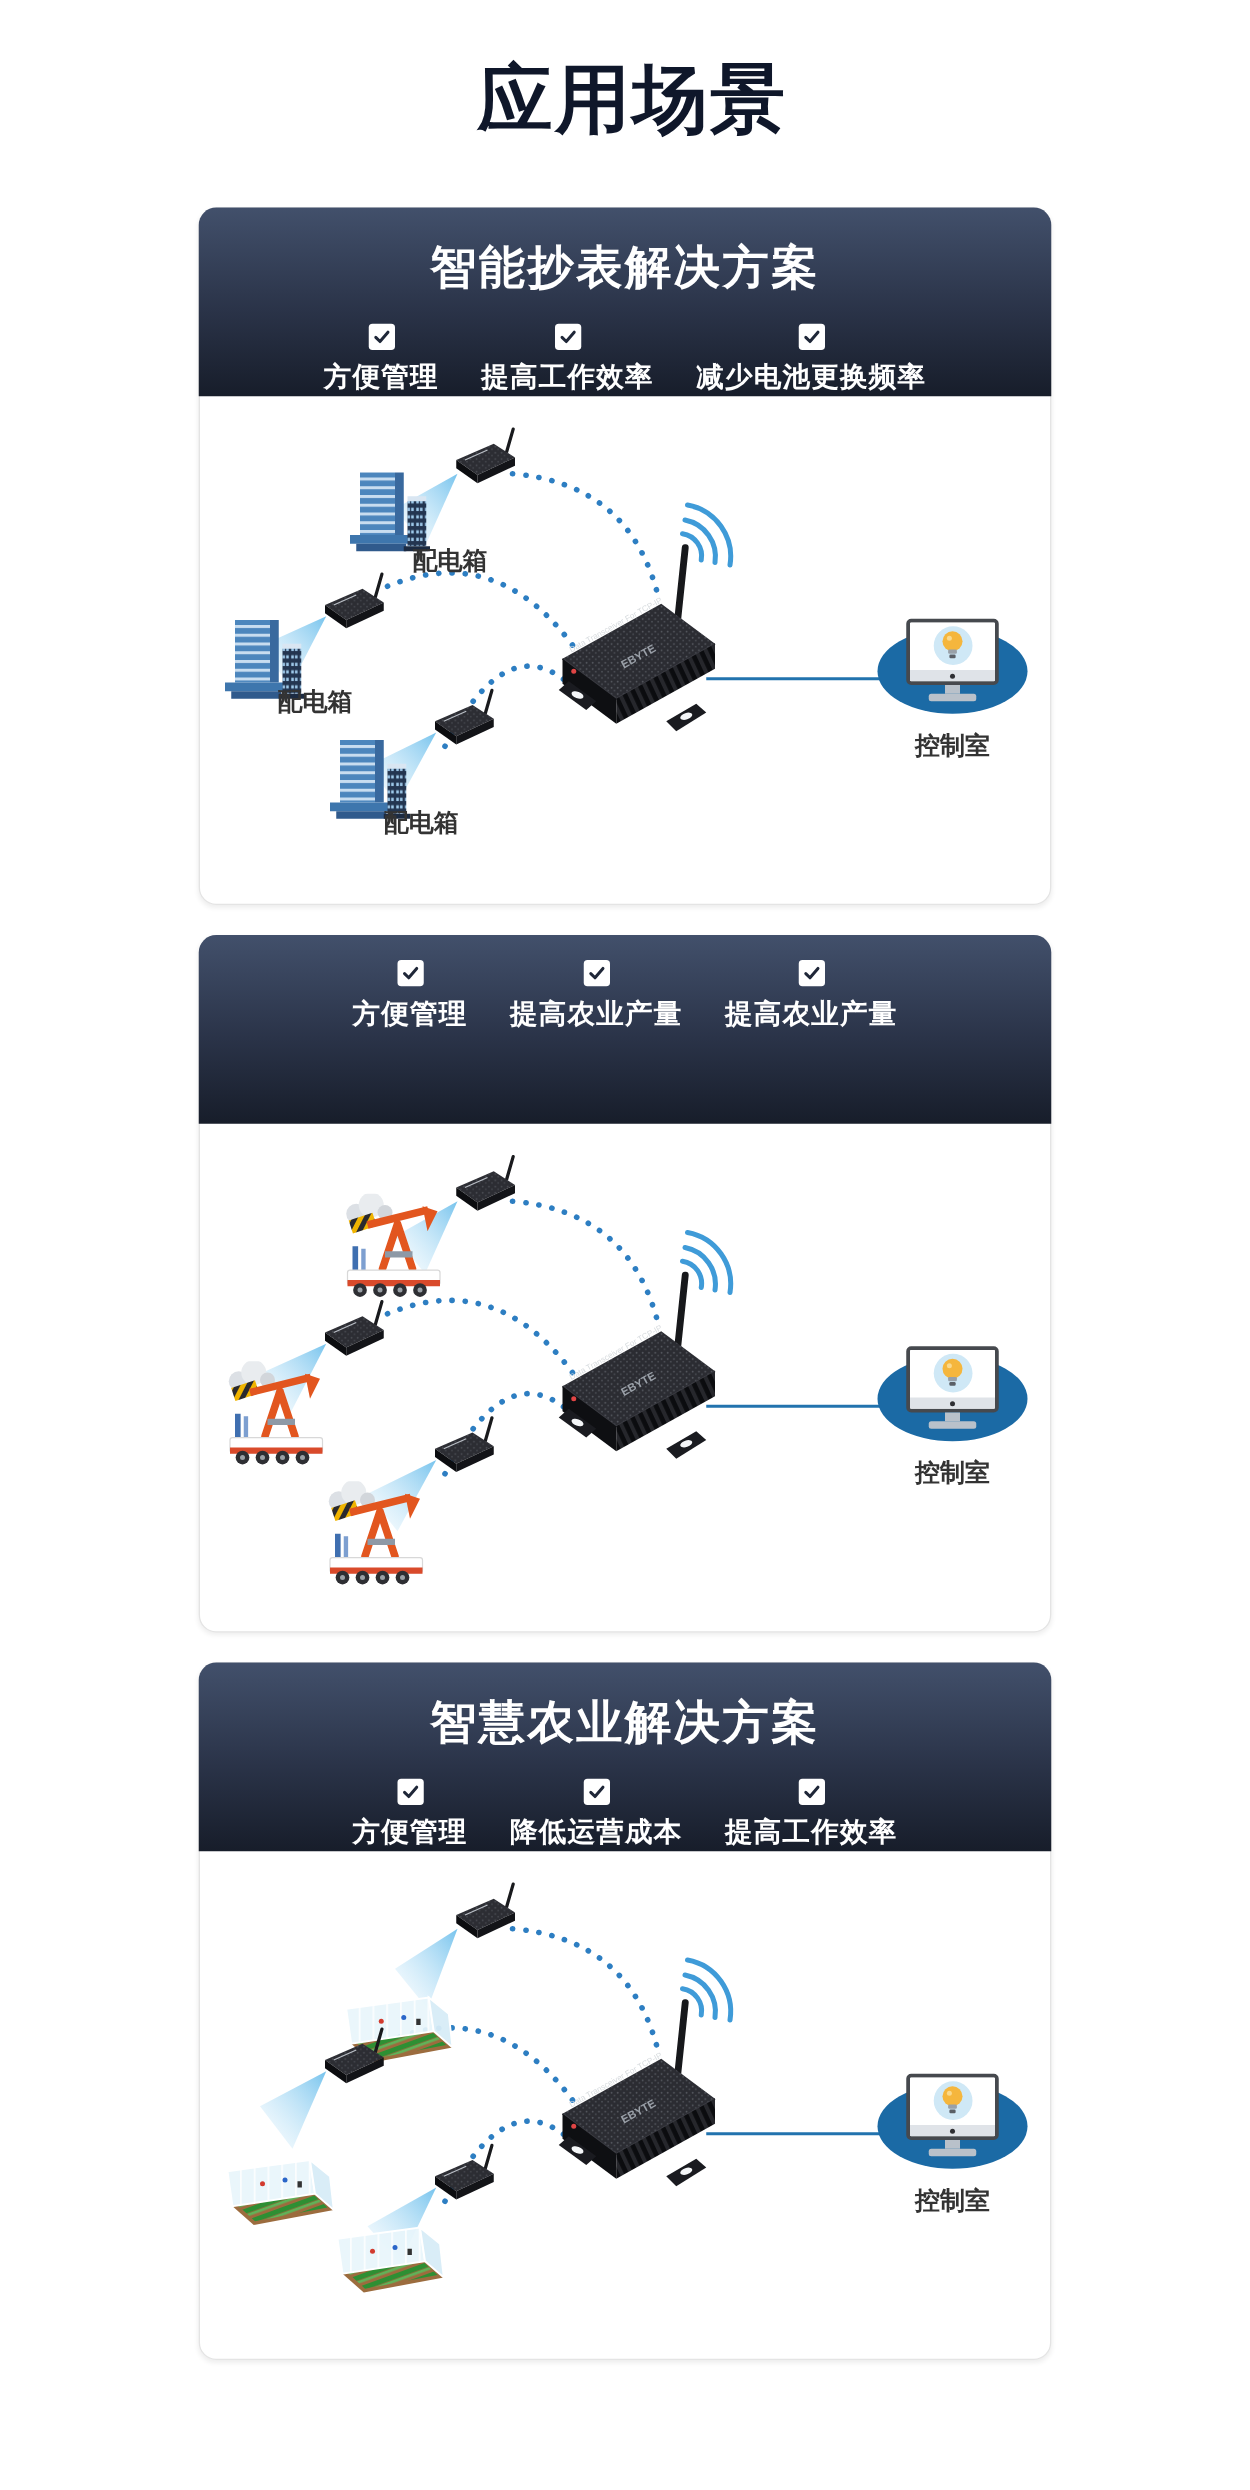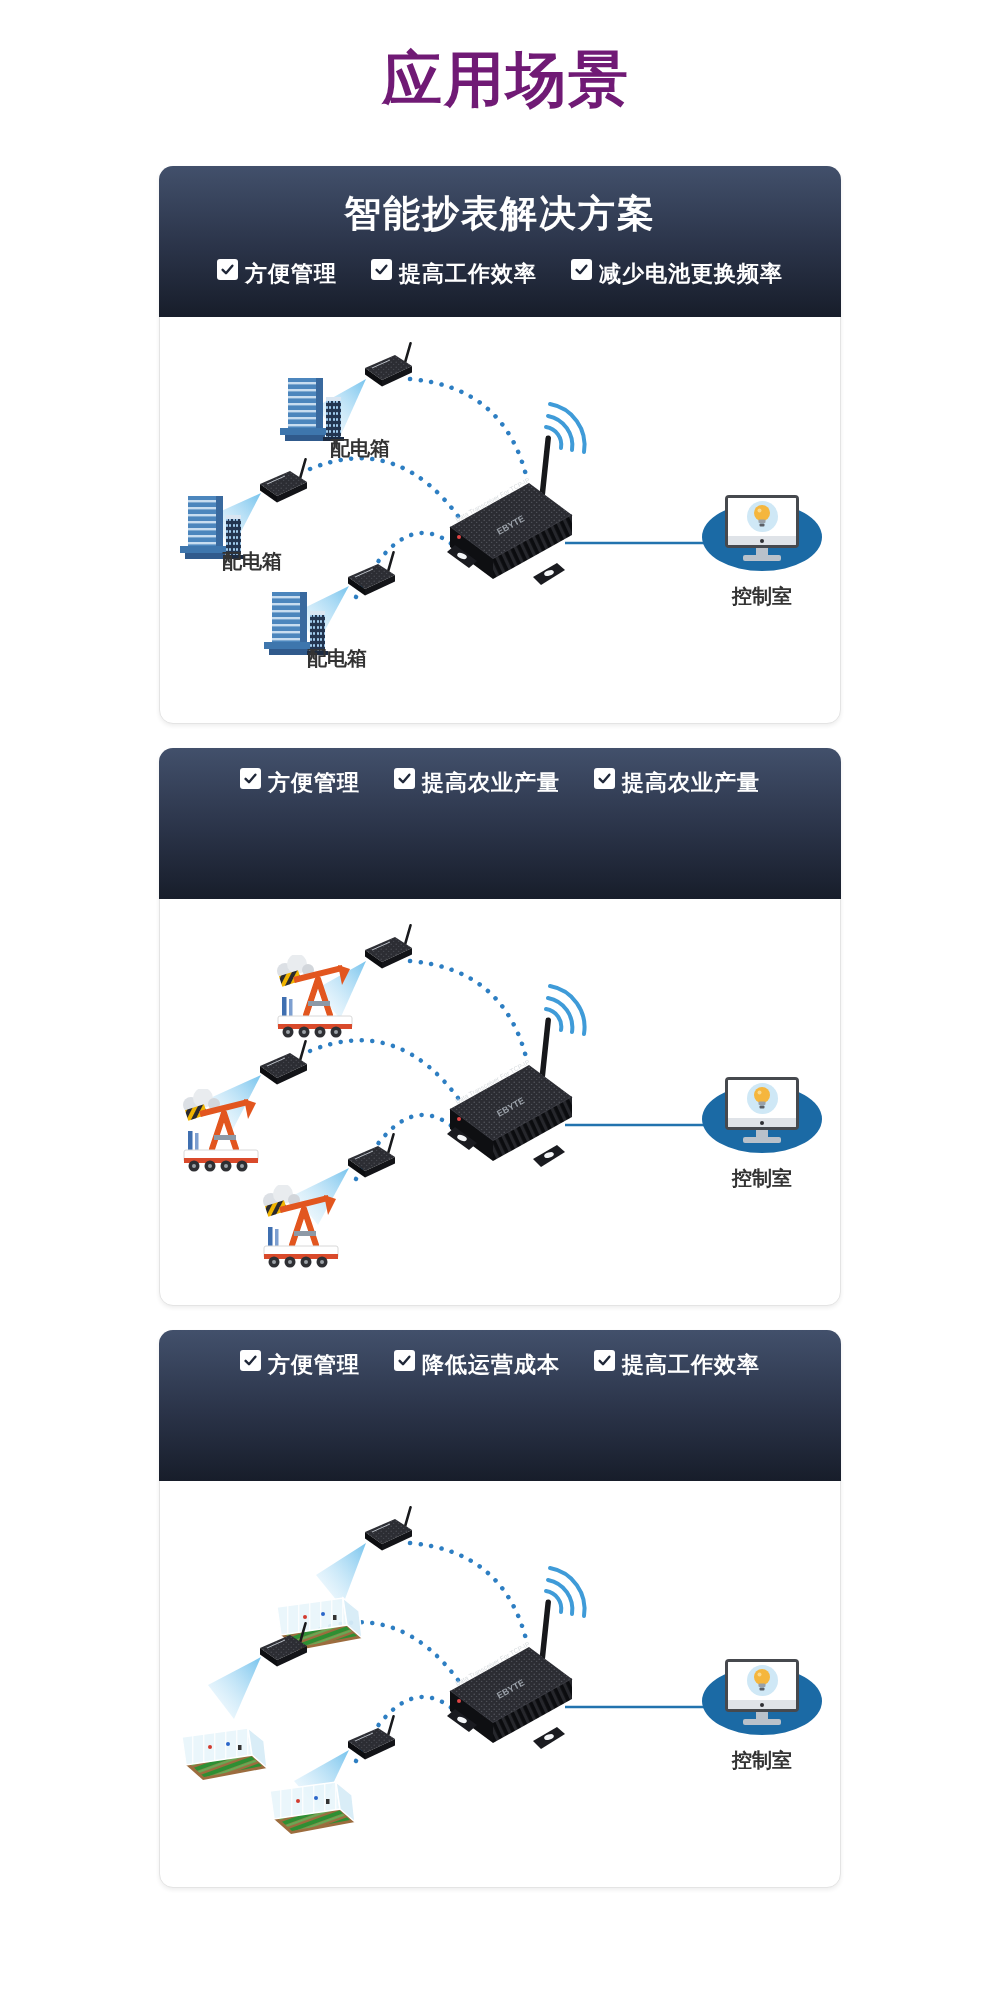--- a/index.html
+++ b/index.html
@@ -1,26 +1,26 @@
 <!DOCTYPE html>
 <html><head>
 <meta charset="utf-8">
 <style>
   html,body{margin:0;padding:0;background:#ffffff;}
   body{font-family:"Liberation Sans","DejaVu Sans",sans-serif;color:#2f2f2f;}
   .page{width:1000px;margin:0 auto;background:#fff;padding-top:40px;padding-bottom:30px;}
-  .page-title{font-size:60px;font-weight:700;text-align:center;color:#701a75;margin:0 0 45px 0;letter-spacing:2px;padding-left:12px;}
+  .page-title{font-size:60px;font-weight:700;text-align:center;color:#0f172a;margin:0 0 45px 0;letter-spacing:2px;padding-left:12px;}
 
   .card{width:680px;margin:0 auto 24px auto;background:#fff;border:1px solid #e4e4e4;
         border-radius:14px;box-shadow:0 2px 4px rgba(0,0,0,0.07);}
   .card-header{height:151px;margin:-1px -1px 0 -1px;border-radius:14px 14px 0 0;
         background:linear-gradient(180deg,#42506b 0%,#2a3348 55%,#171d2a 100%);overflow:hidden;}
   .card-title{margin:0;padding-top:23px;text-align:center;color:#ffffff;font-size:37px;font-weight:700;letter-spacing:2px;}
   .features{display:flex;justify-content:center;align-items:center;gap:34px;margin-top:20px;}
-  .feature{display:flex;gap:7px;color:#ffffff;font-size:22px;font-weight:600;letter-spacing:1px;}
+  .feature{display:flex;align-items:center;gap:7px;color:#ffffff;font-size:22px;font-weight:600;letter-spacing:1px;flex-direction:column;}
   .cb{width:21px;height:21px;background:#fff;border-radius:3px;display:flex;align-items:center;justify-content:center;flex:none;}
 
   .card-body{position:relative;height:406px;overflow:hidden;border-radius:0 0 14px 14px;}
   .overlay{position:absolute;left:0;top:0;width:680px;height:406px;}
   .abs{position:absolute;}
   .node-label{position:absolute;width:80px;text-align:left;font-size:20px;font-weight:700;color:#333;}
 
   
   .m1{left:200px;top:24px}.m2{left:95px;top:140px}.m3{left:183px;top:233px}
   
@@ -441,20 +441,21 @@
           <div class="m-neck"></div>
           <div class="m-base"></div>
         </div>
         <div class="control-label">控制室</div>
       </div>
     </div>
   </section>
 
   <section class="card">
     <header class="card-header">
+      <h2 class="card-title">智慧农业解决方案</h2>
       <div class="features">
         <div class="feature">
           <span class="cb">
               <svg viewBox="0 0 20 20" width="15" height="15">
                 <path d="M3.5 10.5 L8 15 L16.5 5" stroke="#1f2738" stroke-width="3.2" fill="none" stroke-linecap="round" stroke-linejoin="round"></path>
               </svg>
             </span>
           <span>方便管理</span>
         </div>
         <div class="feature">

